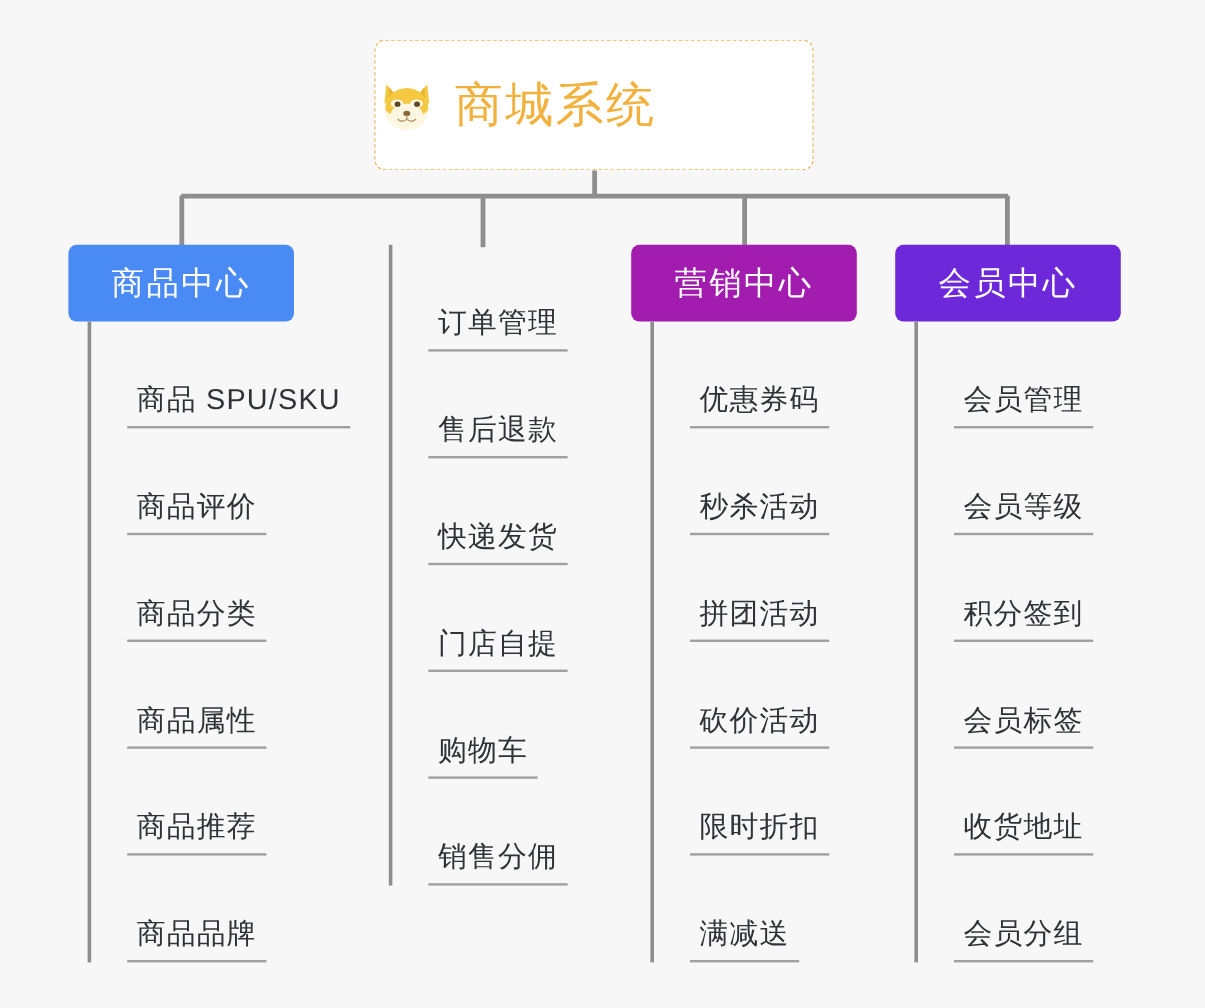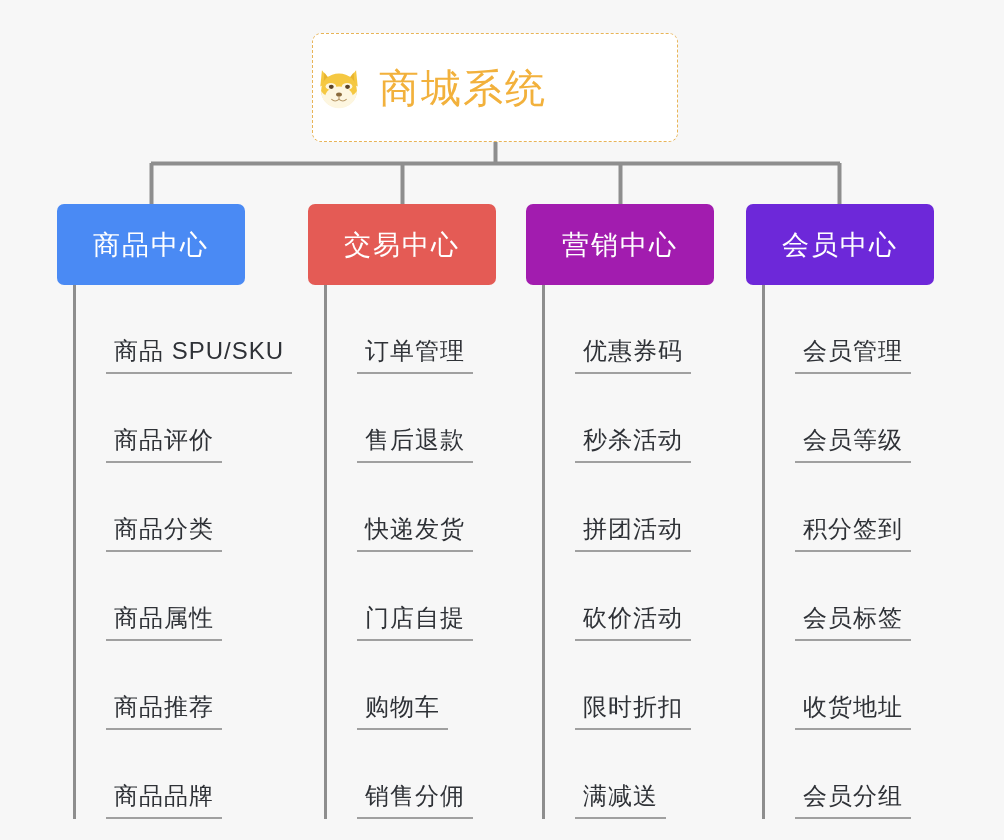--- a/index.html
+++ b/index.html
@@ -60,21 +60,21 @@
     height: 840px;
     pointer-events: none;
   }
 
   
   .branch {
     position: absolute;
     top: 204px;
   }
   .branch-head {
-    height: 81px;
+    height: 64px;
     border-radius: 7px;
     display: flex;
     align-items: center;
     justify-content: center;
     color: #ffffff;
     font-size: 27px;
     letter-spacing: 2px;
     box-sizing: border-box;
   }
 
@@ -168,23 +168,20 @@
           </div>
           <div class="leaf-item">
             <span class="leaf-label">商品推荐</span>
           </div>
           <div class="leaf-item">
             <span class="leaf-label">商品品牌</span>
           </div>
         </div>
       </div>
       <div class="branch branch-col-1">
-        <div class="branch-head" style="background: rgb(228, 91, 85);">
-          <span>交易中心</span>
-        </div>
         <div class="leaf-list">
           <div class="leaf-item">
             <span class="leaf-label">订单管理</span>
           </div>
           <div class="leaf-item">
             <span class="leaf-label">售后退款</span>
           </div>
           <div class="leaf-item">
             <span class="leaf-label">快递发货</span>
           </div>

